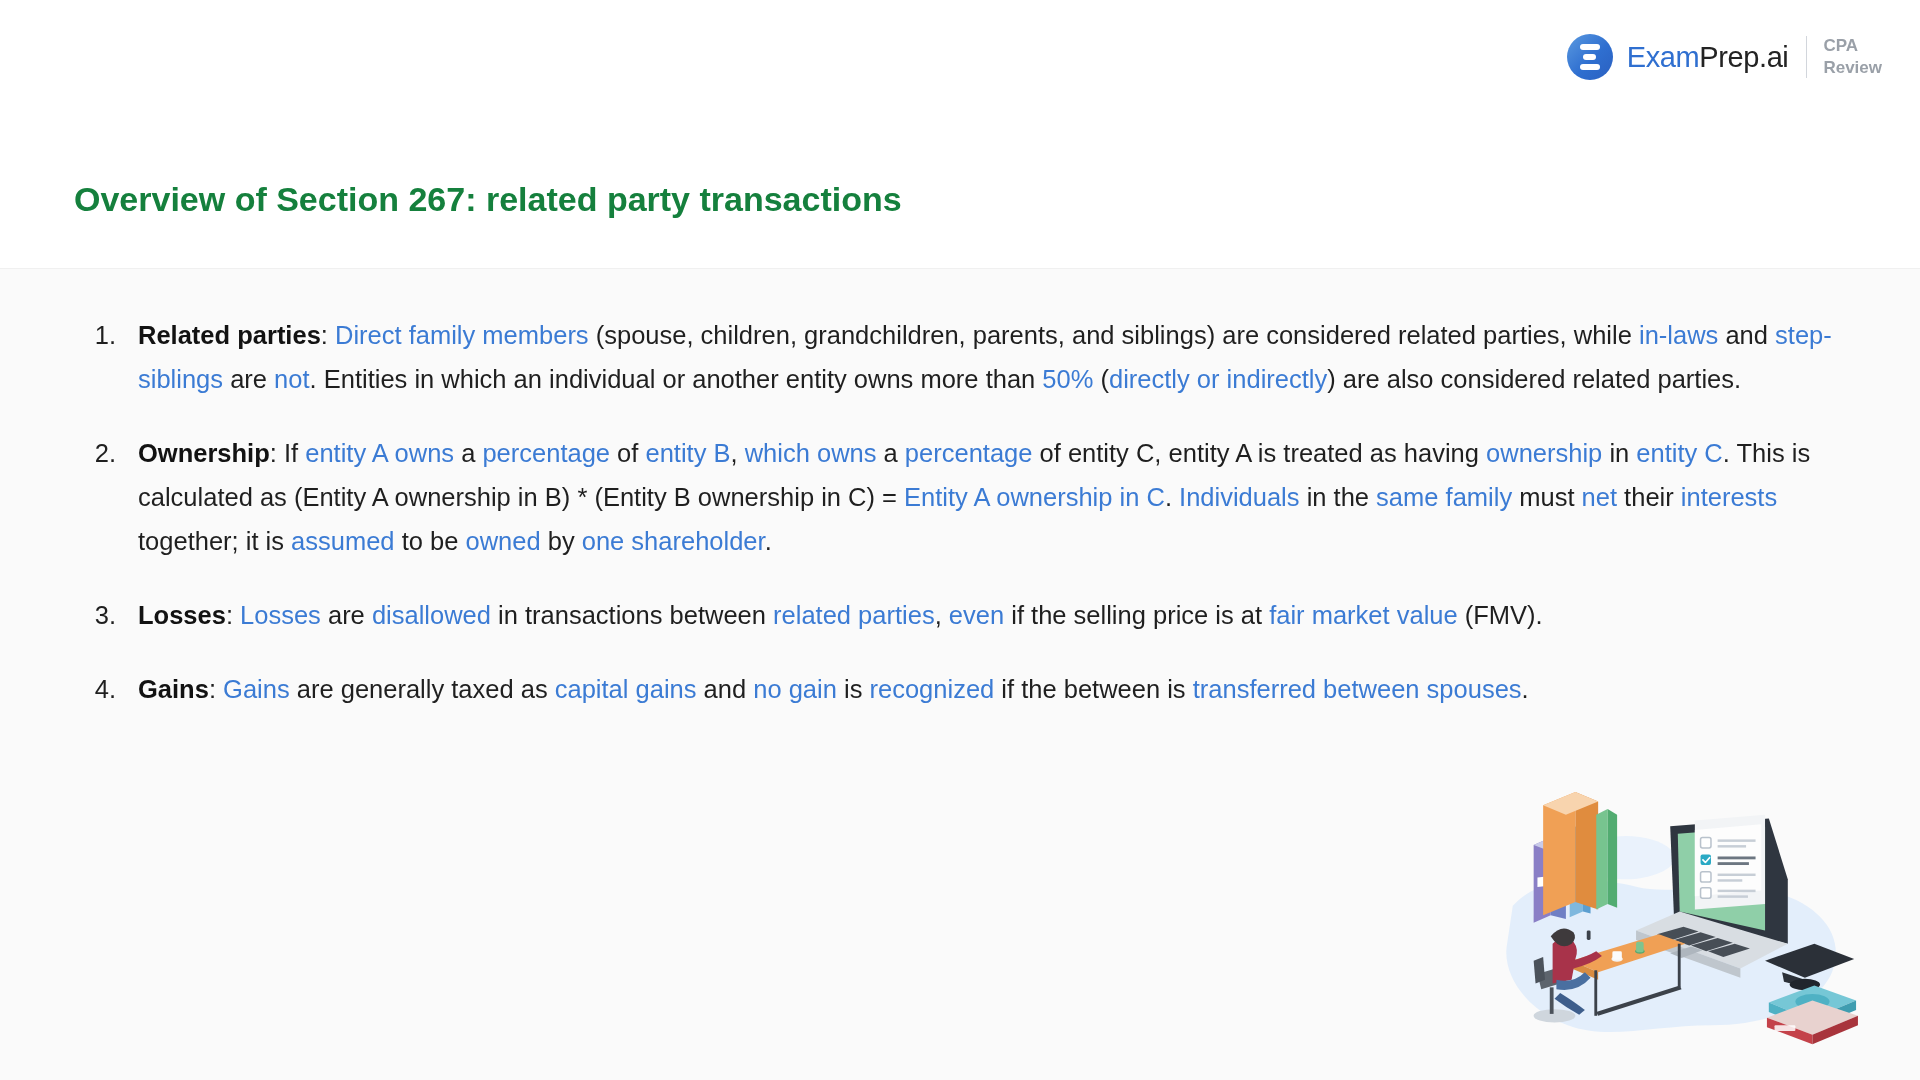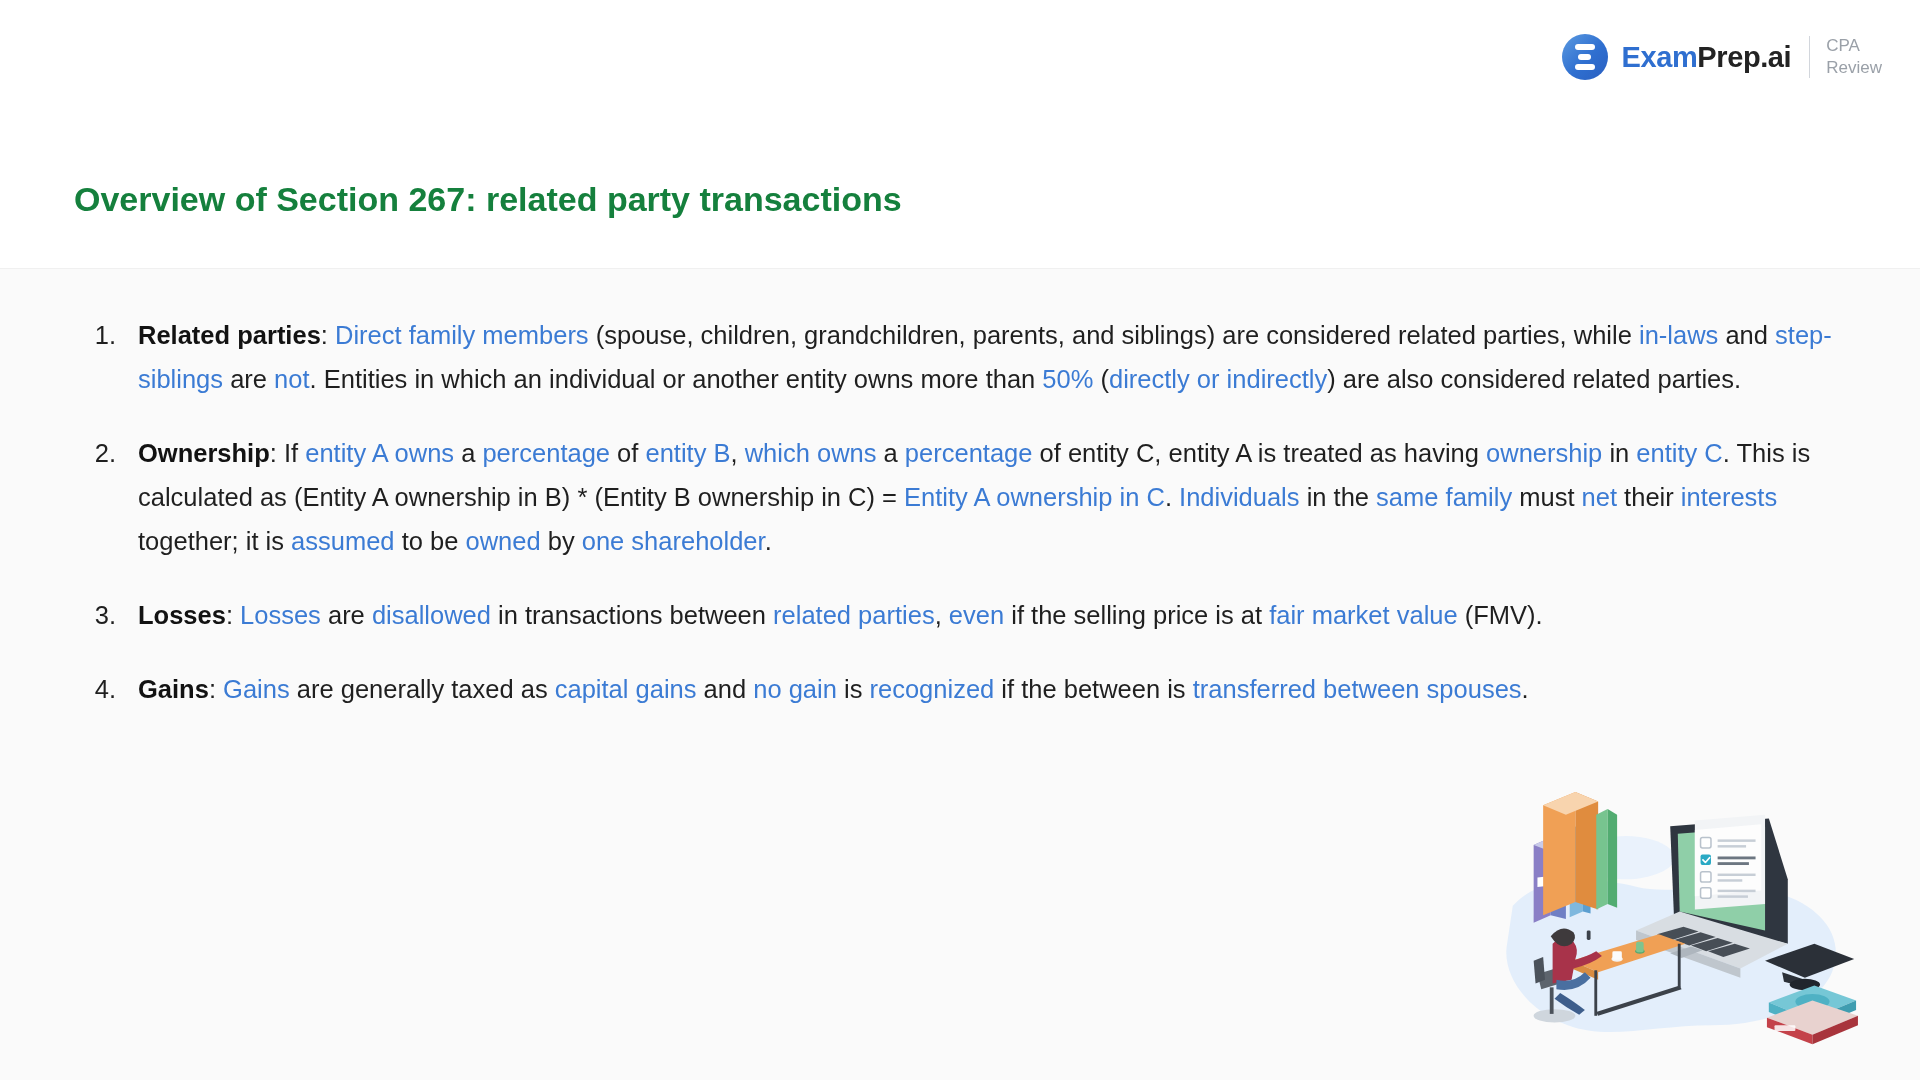--- a/index.html
+++ b/index.html
@@ -80,41 +80,41 @@
     border-radius: 3px;
     height: 6px;
   }
   .brand-mark i:nth-child(1) { width: 20px; }
   .brand-mark i:nth-child(2) { width: 13px; }
   .brand-mark i:nth-child(3) { width: 20px; }
 
   .brand-word {
     margin-left: 14px;
     font-size: 29px;
-    font-weight: 700;
+    font-weight: 400;
     letter-spacing: -0.4px;
     white-space: nowrap;
   }
   .brand-word .b1 { color: #2f6fd0; }
   .brand-word .b2 { color: #232323; }
 
   .brand-divider {
     width: 1px;
     height: 42px;
     background: #d2d6dc;
     margin: 0 16px 0 18px;
   }
   .brand-sub {
     display: flex;
     flex-direction: column;
     justify-content: center;
     color: #9aa0a8;
     font-size: 17px;
     line-height: 1.28;
-    font-weight: 400;
+    font-weight: 700;
   }
 
   
   .content {
     position: relative;
     height: 812px;
     background: #fafafa;
     border-top: 1px solid #f0f0f0;
   }
 

